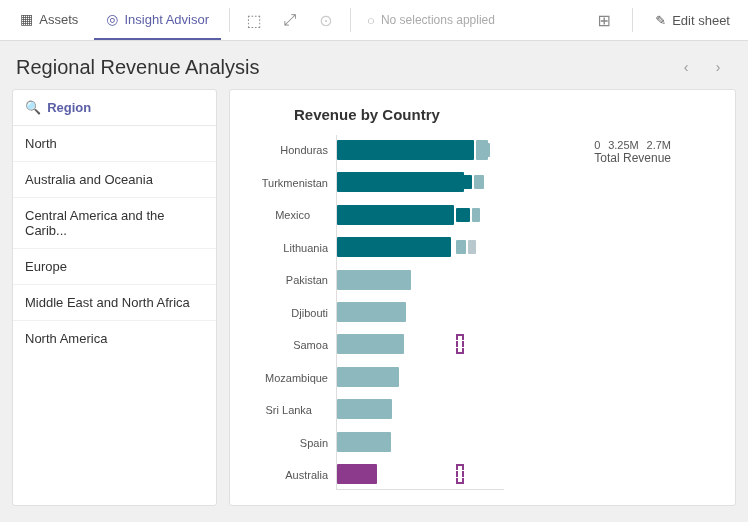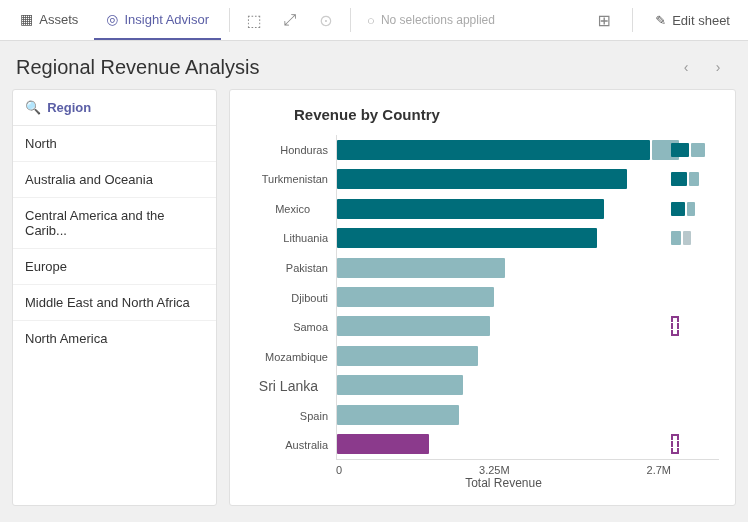--- a/index.html
+++ b/index.html
@@ -140,33 +140,33 @@
     <div class="sidebar-item">Australia and Oceania</div>
     <div class="sidebar-item">Central America and the Carib...</div>
     <div class="sidebar-item">Europe</div>
     <div class="sidebar-item">Middle East and North Africa</div>
     <div class="sidebar-item">North America</div>
   </div>
 
   <div class="chart-panel">
     <div class="chart-title">Revenue by Country</div>
 
-    <div style="display:flex; flex-direction:column; height: calc(100% - 28px);">
+    <div style="display:flex; flex-direction:row; height: calc(100% - 28px);">
       <div style="display:flex; flex:1; min-height:0;">
 
         <div style="width:90px; min-width:90px; display:flex; flex-direction:column; justify-content:space-between; padding-bottom:0;">
           <div class="y-label" style="font-size:11px;color:#555;text-align:right;padding-right:8px;height:30px;display:flex;align-items:center;justify-content:flex-end;">Honduras</div>
           <div class="y-label" style="font-size:11px;color:#555;text-align:right;padding-right:8px;height:30px;display:flex;align-items:center;justify-content:flex-end;">Turkmenistan</div>
           <div class="y-label" style="font-size:11px;color:#555;text-align:center;padding-right:26px;height:30px;display:flex;align-items:center;justify-content:flex-end;">Mexico</div>
           <div class="y-label" style="font-size:11px;color:#555;text-align:right;padding-right:8px;height:30px;display:flex;align-items:center;justify-content:flex-end;">Lithuania</div>
           <div class="y-label" style="font-size:11px;color:#555;text-align:right;padding-right:8px;height:30px;display:flex;align-items:center;justify-content:flex-end;">Pakistan</div>
           <div class="y-label" style="font-size:11px;color:#555;text-align:right;padding-right:8px;height:30px;display:flex;align-items:center;justify-content:flex-end;">Djibouti</div>
           <div class="y-label" style="font-size:11px;color:#555;text-align:right;padding-right:8px;height:30px;display:flex;align-items:center;justify-content:flex-end;">Samoa</div>
           <div class="y-label" style="font-size:11px;color:#555;text-align:right;padding-right:8px;height:30px;display:flex;align-items:center;justify-content:flex-end;">Mozambique</div>
-          <div class="y-label" style="font-size:14px;color:#555;text-align:left;padding-right:18px;height:30px;display:flex;align-items:center;justify-content:flex-end;">Sri Lanka</div>
+          <div class="y-label" style="font-size:11px;color:#555;text-align:left;padding-right:24px;height:30px;display:flex;align-items:center;justify-content:flex-end;">Sri Lanka</div>
           <div class="y-label" style="font-size:11px;color:#555;text-align:right;padding-right:8px;height:30px;display:flex;align-items:center;justify-content:flex-end;">Spain</div>
           <div class="y-label" style="font-size:11px;color:#555;text-align:center;padding-right:8px;height:30px;display:flex;align-items:center;justify-content:flex-end;">Australia</div>
         </div>
 
         <div style="flex:1; display:flex; flex-direction:column; justify-content:space-between; position:relative; border-left:1px solid #ddd; border-bottom:1px solid #ddd;">
 
           <div class="bar-row" style="display:flex;align-items:center;height:30px;gap:2px;">
             <div style="height:20px;width:82%;background:#006d7a;border-radius:1px;"></div>
             <div style="height:20px;width:7%;background:#8db8be;border-radius:1px;"></div>
           </div>

